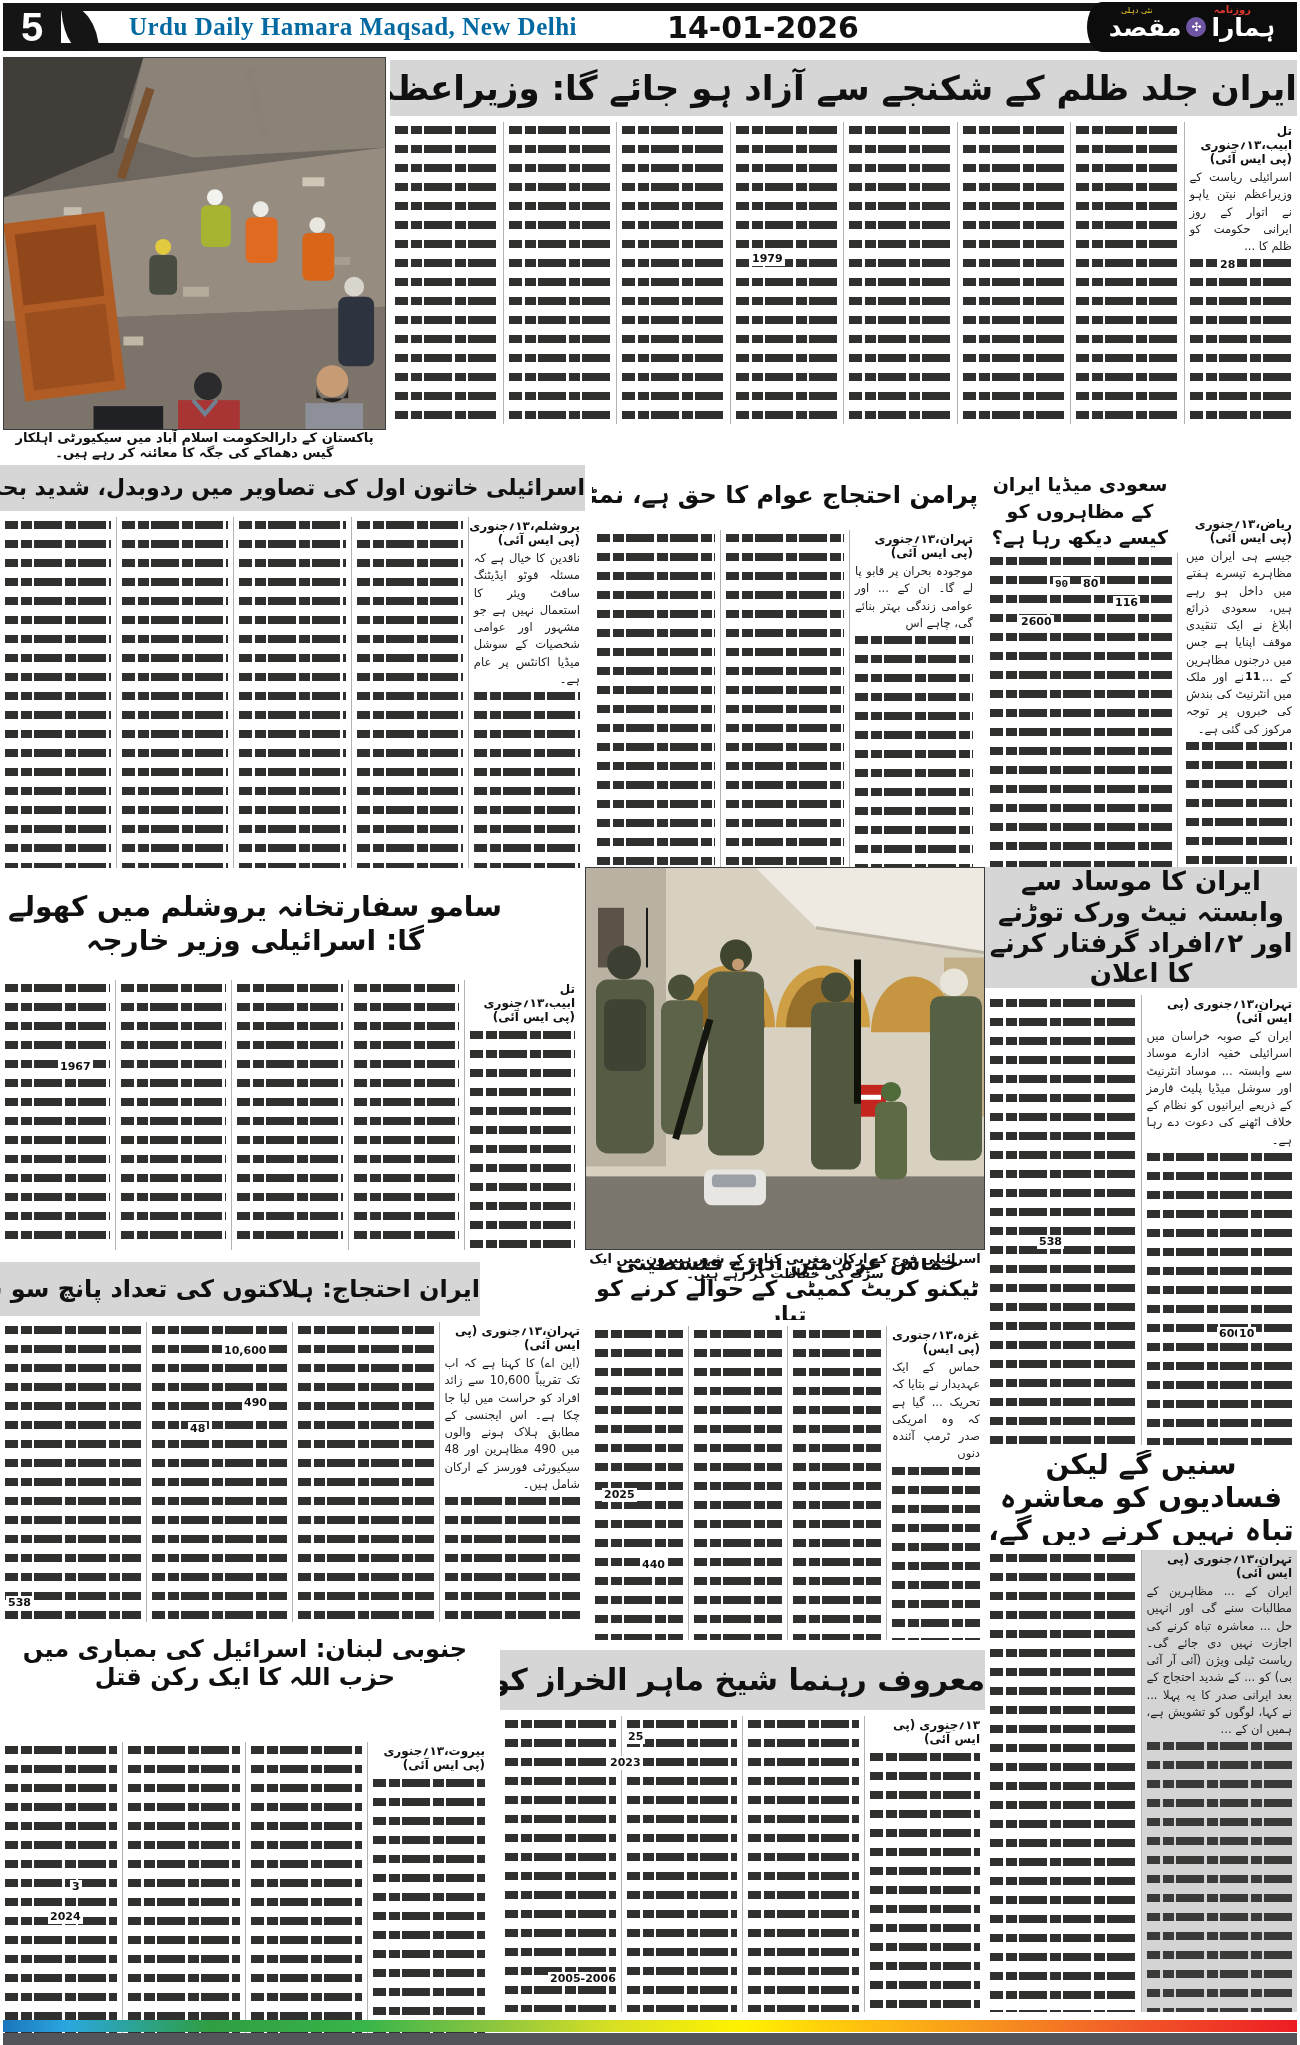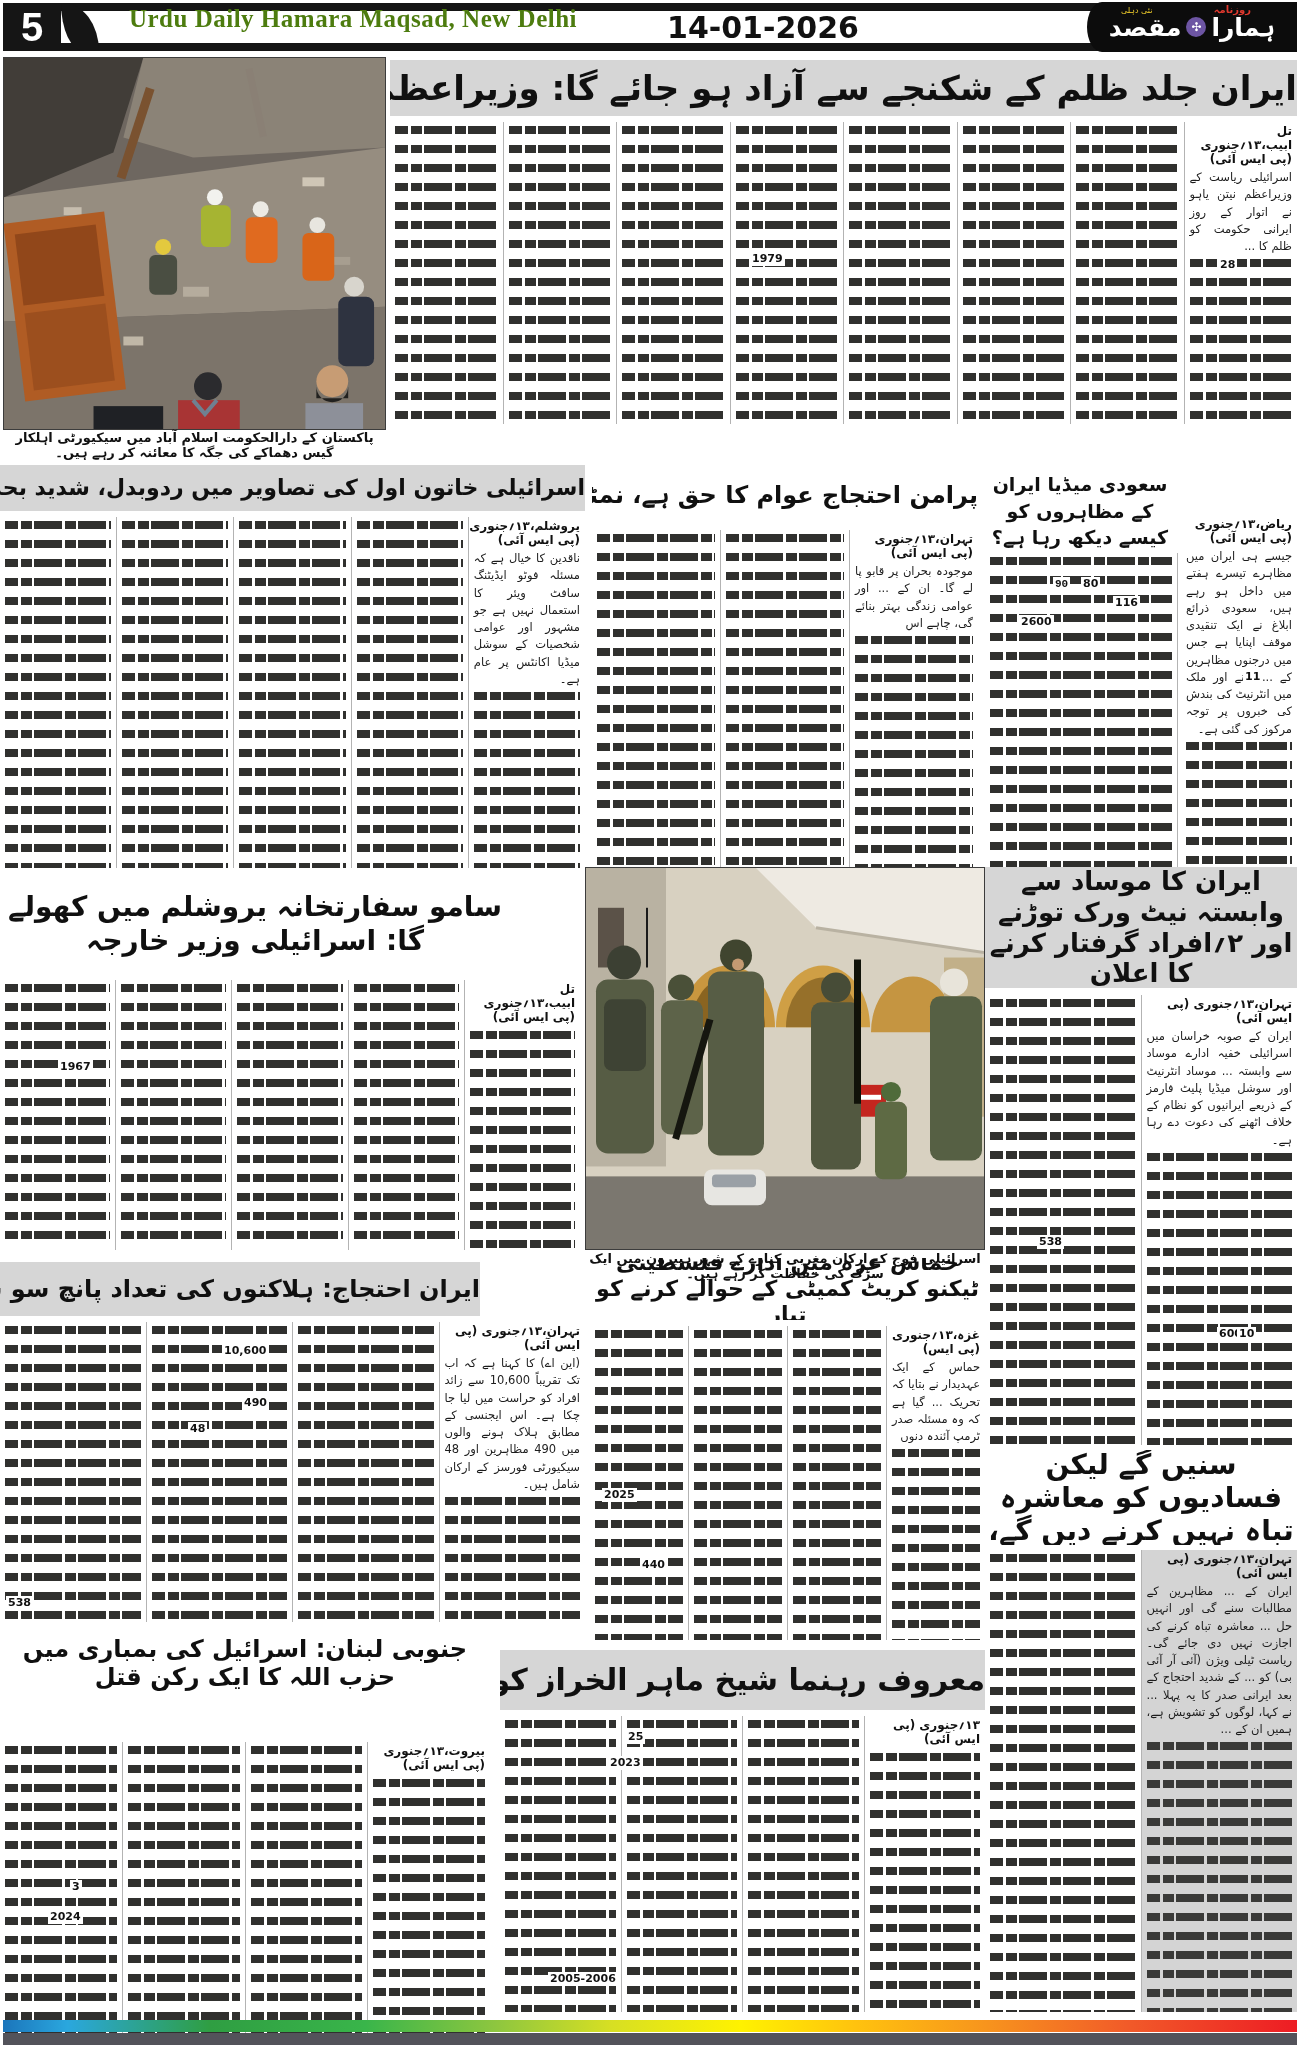--- a/index.html
+++ b/index.html
@@ -35,21 +35,21 @@
 
 <div class="page">
 
   <div class="abs" style="left:3px;top:3px;width:1294px;height:48px;">
     <div class="abs" style="left:55px;top:0;right:0;height:8px;background:#151515;"></div>
     <div class="abs" style="left:55px;bottom:0;right:0;height:8px;background:#151515;"></div>
     <div class="abs" style="left:0;top:0;width:58px;height:48px;background:#151515;color:#fff;display:flex;align-items:center;justify-content:center;font-size:40px;font-weight:bold;font-family:'Liberation Sans',sans-serif;z-index:2;">
       <span>5</span>
     </div>
     <div class="abs" style="left:58px;top:0;width:38px;height:48px;background:#151515;border-radius:0 95% 0 60% / 0 100% 0 100%;"></div>
-    <div class="abs" style="left:110px;top:0;width:480px;height:32px;display:flex;align-items:center;justify-content:center;font-family:'Liberation Serif',serif;font-weight:bold;font-size:25px;letter-spacing:.5px;color:#4d7c0f;">Urdu Daily Hamara Maqsad, New Delhi</div>
+    <div class="abs" style="left:110px;top:8px;width:480px;height:32px;display:flex;align-items:center;justify-content:center;font-family:'Liberation Serif',serif;font-weight:bold;font-size:25px;letter-spacing:.5px;color:#0369a1;">Urdu Daily Hamara Maqsad, New Delhi</div>
     <div class="abs" style="left:600px;top:7px;width:320px;height:34px;display:flex;align-items:center;justify-content:center;font-weight:bold;font-size:30px;color:#111;">14-01-2026</div>
     <div class="abs" style="right:0;top:-1px;width:210px;height:50px;background:#0c0c0c;border-radius:30px 0 0 30px / 50px 0 0 50px;direction:rtl;display:flex;align-items:center;justify-content:center;gap:5px;z-index:2;">
       <span style="color:#fff;font-weight:bold;font-size:25px;">ہمارا</span>
       <span class="emblem">✣</span>
       <span style="color:#fff;font-weight:bold;font-size:25px;">مقصد</span>
       <span class="abs" style="top:2px;right:46px;color:#e0392e;font-size:10px;font-weight:bold;">روزنامہ</span>
       <span class="abs" style="top:4px;left:34px;color:#f3cf2b;font-size:8px;">نئی دہلی</span>
     </div>
   </div>
 
@@ -295,21 +295,21 @@
         <div class="sim"></div>
       </div>
     </div>
 
   <div class="hlbox" style="left:590px;top:1258px;width:395px;height:62px;">
     <div class="hl" style="font-size:22px;">حماس غزہ میں ادارے فلسطینی ٹیکنو کریٹ کمیٹی کے حوالے کرنے کو تیار</div>
   </div>
   <div class="cols" style="left:590px;top:1326px;width:395px;height:314px;">
     <div class="col">
       <div class="dateline">غزہ،۱۳؍جنوری (پی ایس)</div>
-      <div class="bodytext">حماس کے ایک عہدیدار نے بتایا کہ تحریک ... گیا ہے کہ وہ مسئلہ صدر ٹرمپ آئندہ دنوں</div>
+      <div class="bodytext">حماس کے ایک عہدیدار نے بتایا کہ تحریک ... گیا ہے کہ وہ امریکی صدر ٹرمپ آئندہ دنوں</div>
       <div class="sim"></div>
     </div>
     <span class="chip" style="left:12px;top:162px;">2025</span>
     <span class="chip" style="left:50px;top:232px;">440</span>
   <div class="col">
         <div class="sim"></div>
       </div>
       <div class="col">
         <div class="sim"></div>
       </div>

